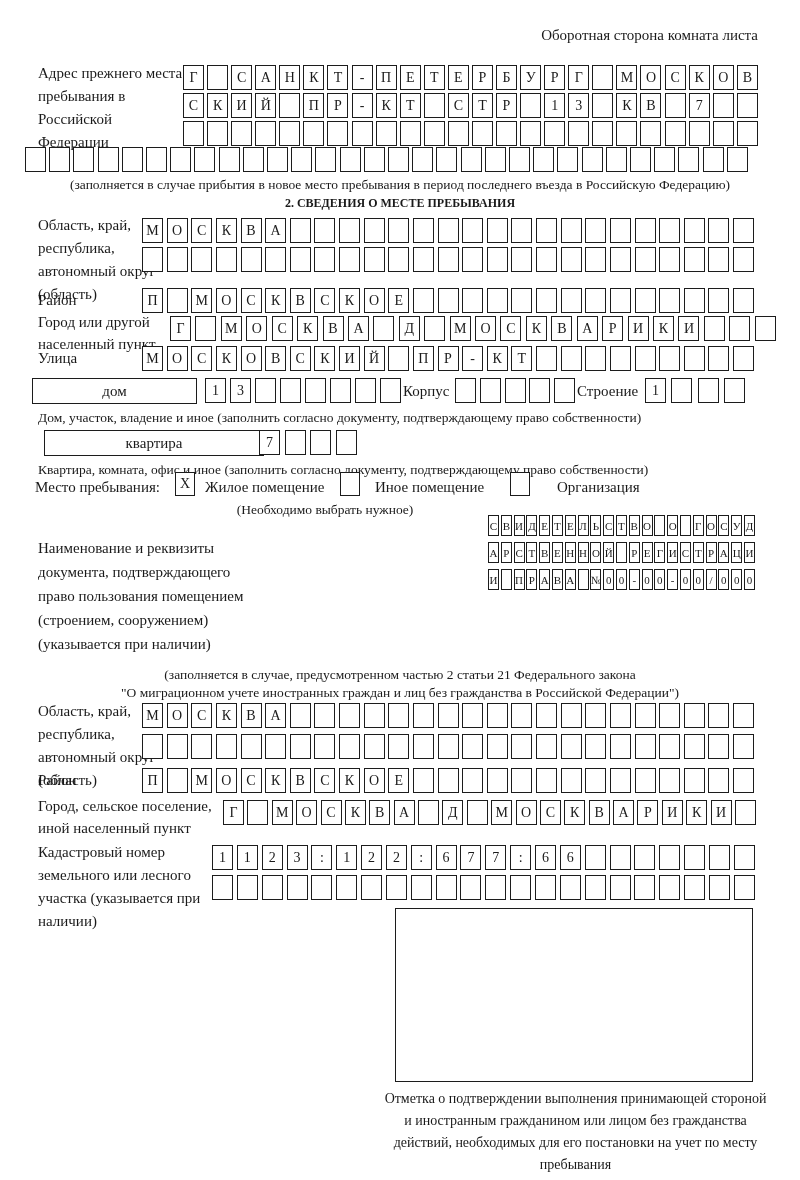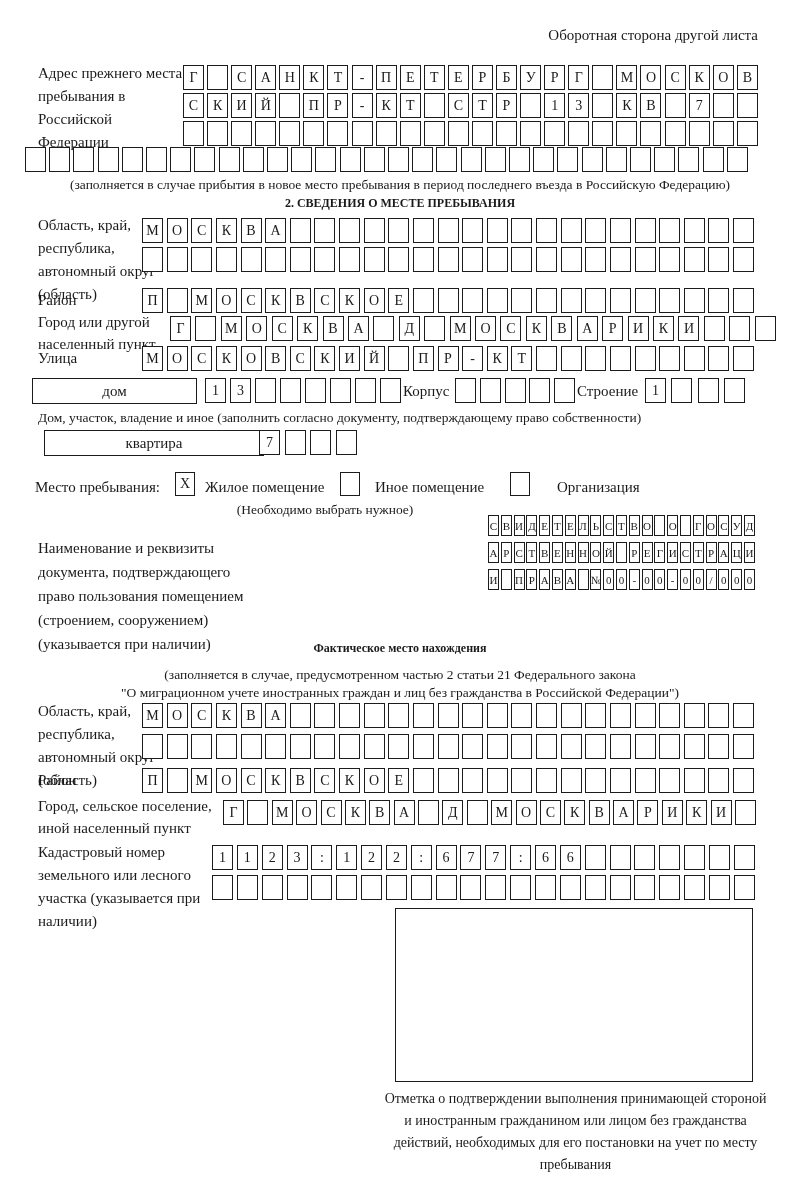--- a/index.html
+++ b/index.html
@@ -29,21 +29,21 @@
     border:1.5px solid #1c1c1c;display:flex;align-items:center;justify-content:center;
     font-size:14px;background:#fff;
   }
   .stampbox{position:absolute;box-sizing:border-box;border:1.5px solid #1c1c1c;background:#fff;}
 </style>
 </head>
 <body>
 
 <div class="page">
 
-  <div class="abs lbl" style="top:24px;right:42px;">Оборотная сторона другой листа</div>
+  <div class="abs lbl" style="top:24px;right:42px;">Оборотная сторона комната листа</div>
 
   <div class="abs lbl" style="left:38px;top:62px;width:145px;">Адрес прежнего места пребывания в Российской Федерации</div>
   <div class="cellrow" style="left:183px;top:65px;width:575px;">
       <span class="cell">Г</span>
       <span class="cell"></span>
       <span class="cell">С</span>
       <span class="cell">А</span>
       <span class="cell">Н</span>
       <span class="cell">К</span>
       <span class="cell">Т</span>
@@ -323,20 +323,21 @@
     </div>
   <div class="abs cap" style="left:38px;top:409px;">Дом, участок, владение и иное (заполнить согласно документу, подтверждающему право собственности)</div>
 
   <div class="bigbox" style="left:32px;top:430px;width:220px;height:26px;margin-left:12px;">квартира</div>
   <div class="cellrow" style="left:259px;top:430px;width:98px;">
       <span class="cell">7</span>
       <span class="cell"></span>
       <span class="cell"></span>
       <span class="cell"></span>
     </div>
+  <div class="abs cap" style="left:38px;top:461px;">Квартира, комната, офис и иное (заполнить согласно документу, подтверждающему право собственности)</div>
 
   <div class="abs lbl" style="left:35px;top:476px;">Место пребывания:</div>
   <div class="checkbox" style="left:175px;top:472px;">X</div>
   <div class="abs lbl" style="left:205px;top:476px;">Жилое помещение</div>
   <div class="checkbox" style="left:340px;top:472px;"></div>
   <div class="abs lbl" style="left:375px;top:476px;">Иное помещение</div>
   <div class="checkbox" style="left:510px;top:472px;"></div>
   <div class="abs lbl" style="left:557px;top:476px;">Организация</div>
   <div class="abs cap" style="left:150px;top:501px;width:350px;text-align:center;">(Необходимо выбрать нужное)</div>
 
@@ -404,21 +405,20 @@
       <span class="cell">0</span>
       <span class="cell">-</span>
       <span class="cell">0</span>
       <span class="cell">0</span>
       <span class="cell">/</span>
       <span class="cell">0</span>
       <span class="cell">0</span>
       <span class="cell">0</span>
     </div>
 
-  <div class="abs title center" style="top:641px;">Фактическое место нахождения</div>
   <div class="abs cap center" style="top:666px;">(заполняется в случае, предусмотренном частью 2 статьи 21 Федерального закона</div>
   <div class="abs cap center" style="top:684px;">"О миграционном учете иностранных граждан и лиц без гражданства в Российской Федерации")</div>
 
   <div class="abs lbl" style="left:38px;top:700px;width:150px;">Область, край, республика, автономный округ (область)</div>
   <div class="cellrow" style="left:142px;top:703px;width:612px;">
       <span class="cell">М</span>
       <span class="cell">О</span>
       <span class="cell">С</span>
       <span class="cell">К</span>
       <span class="cell">В</span>

